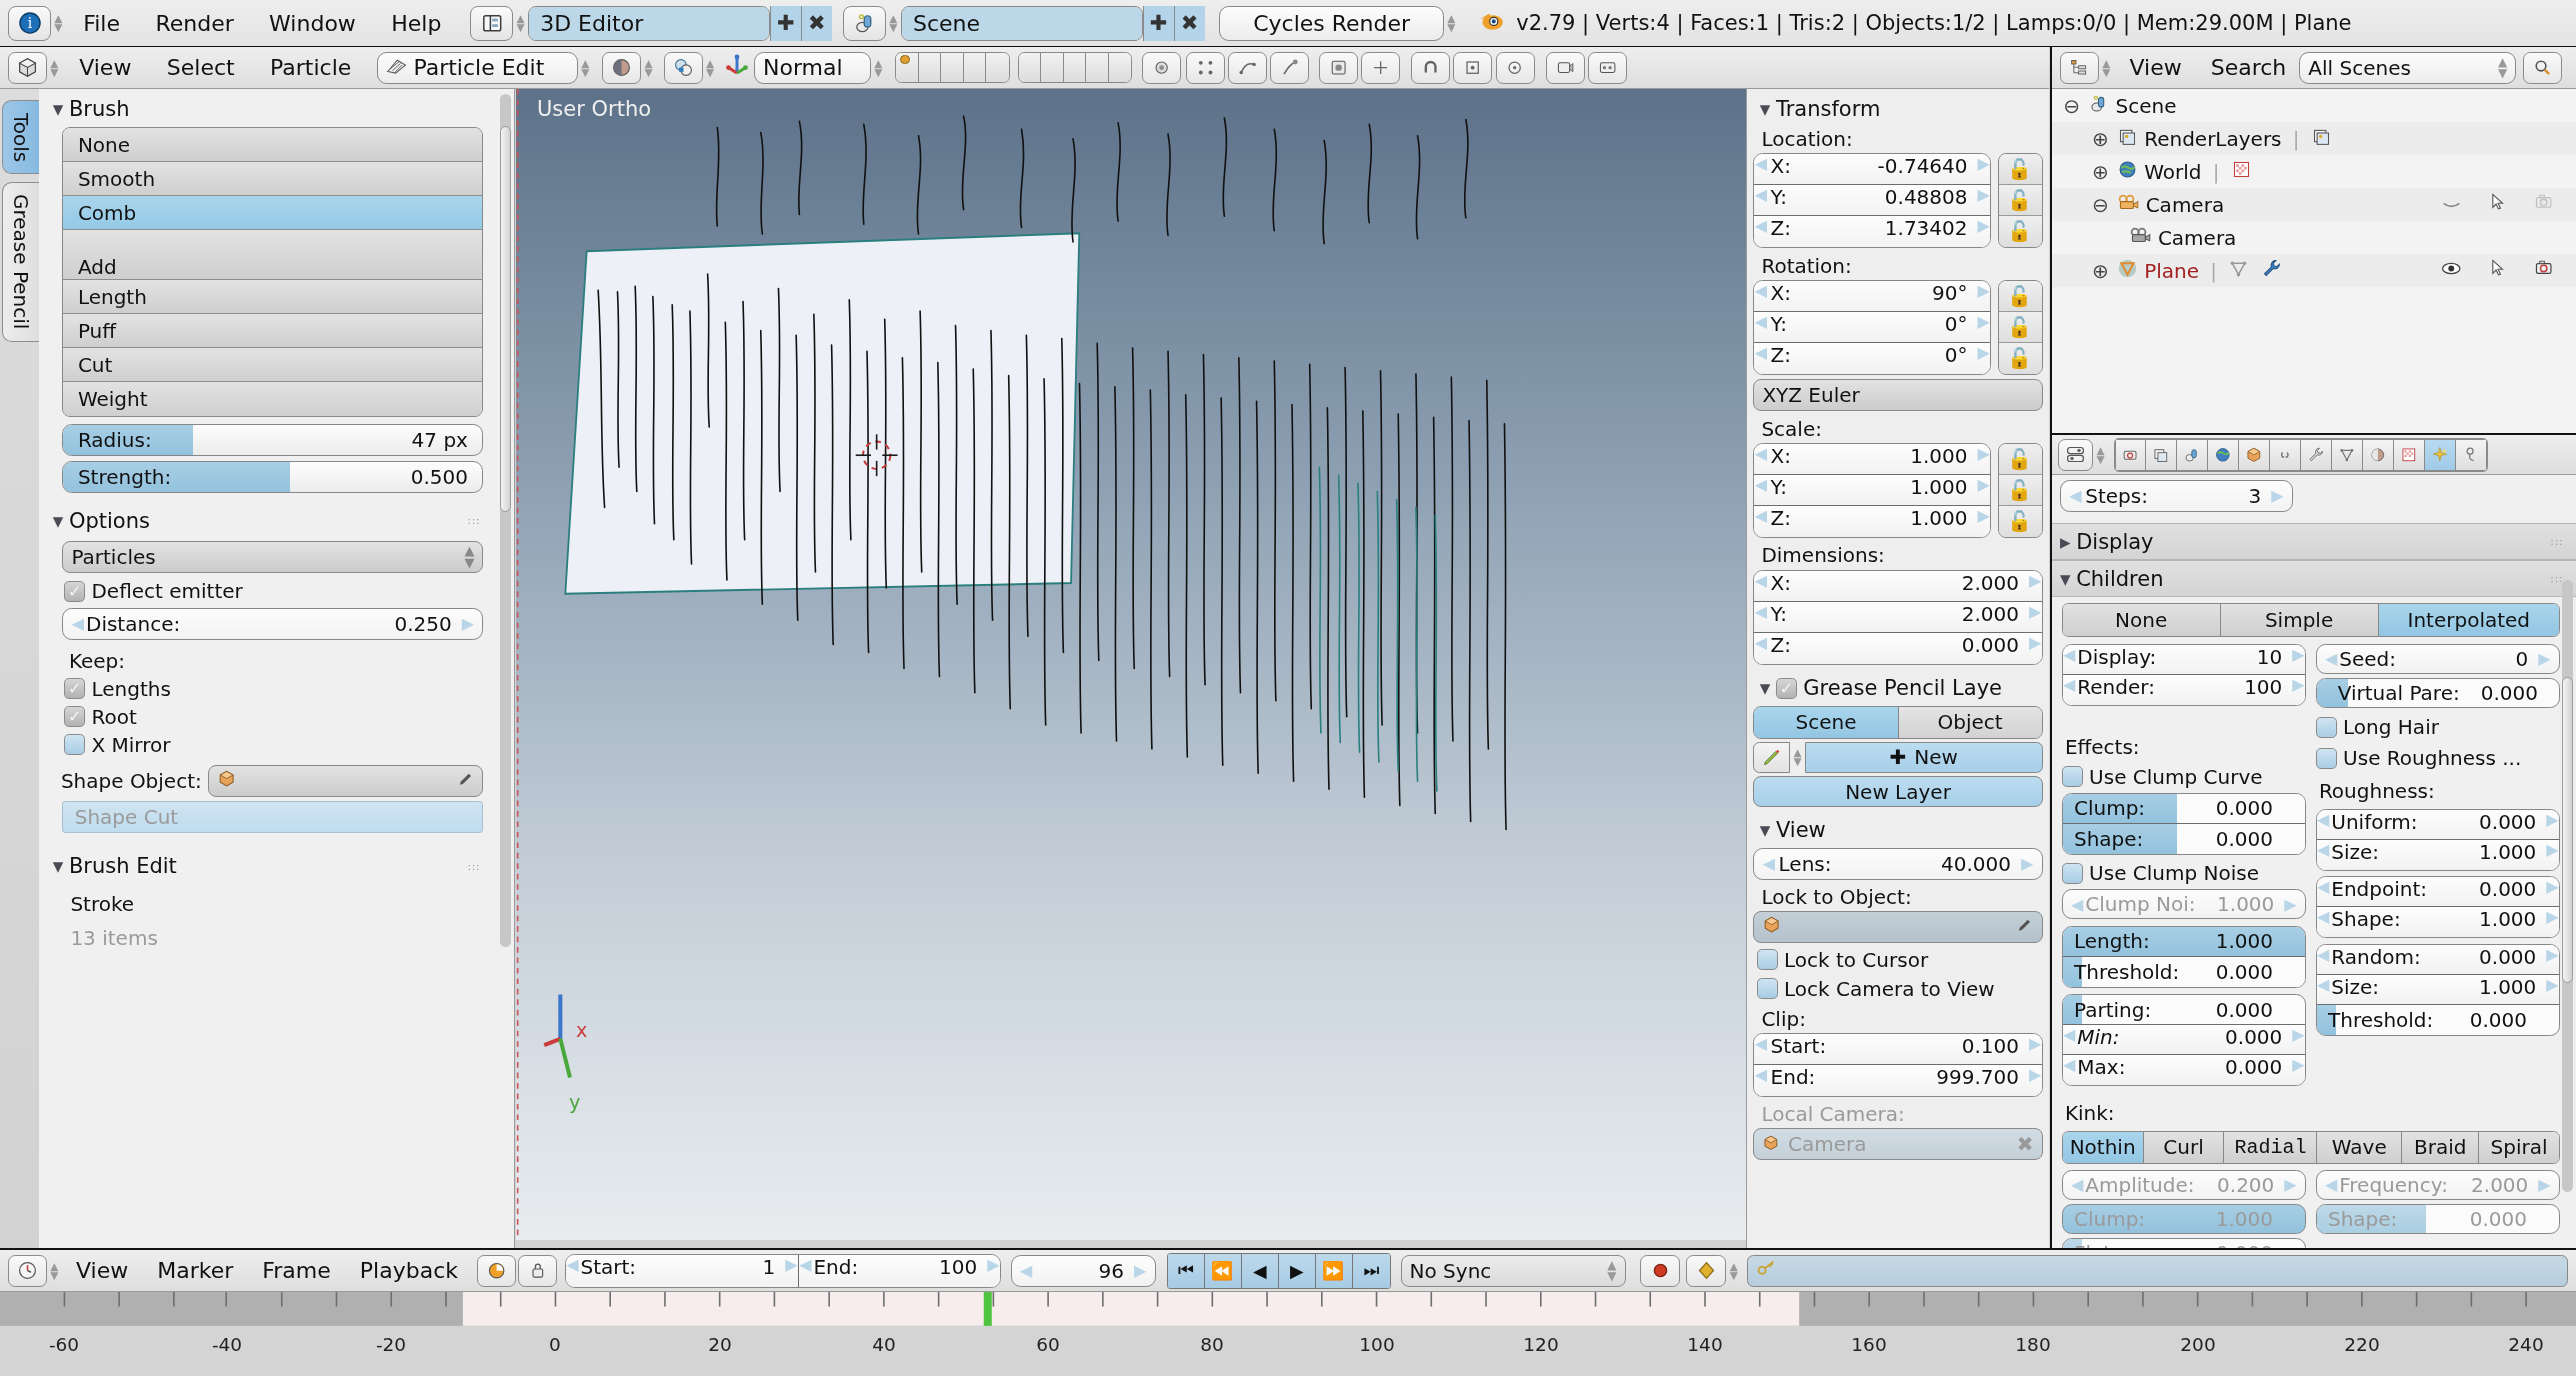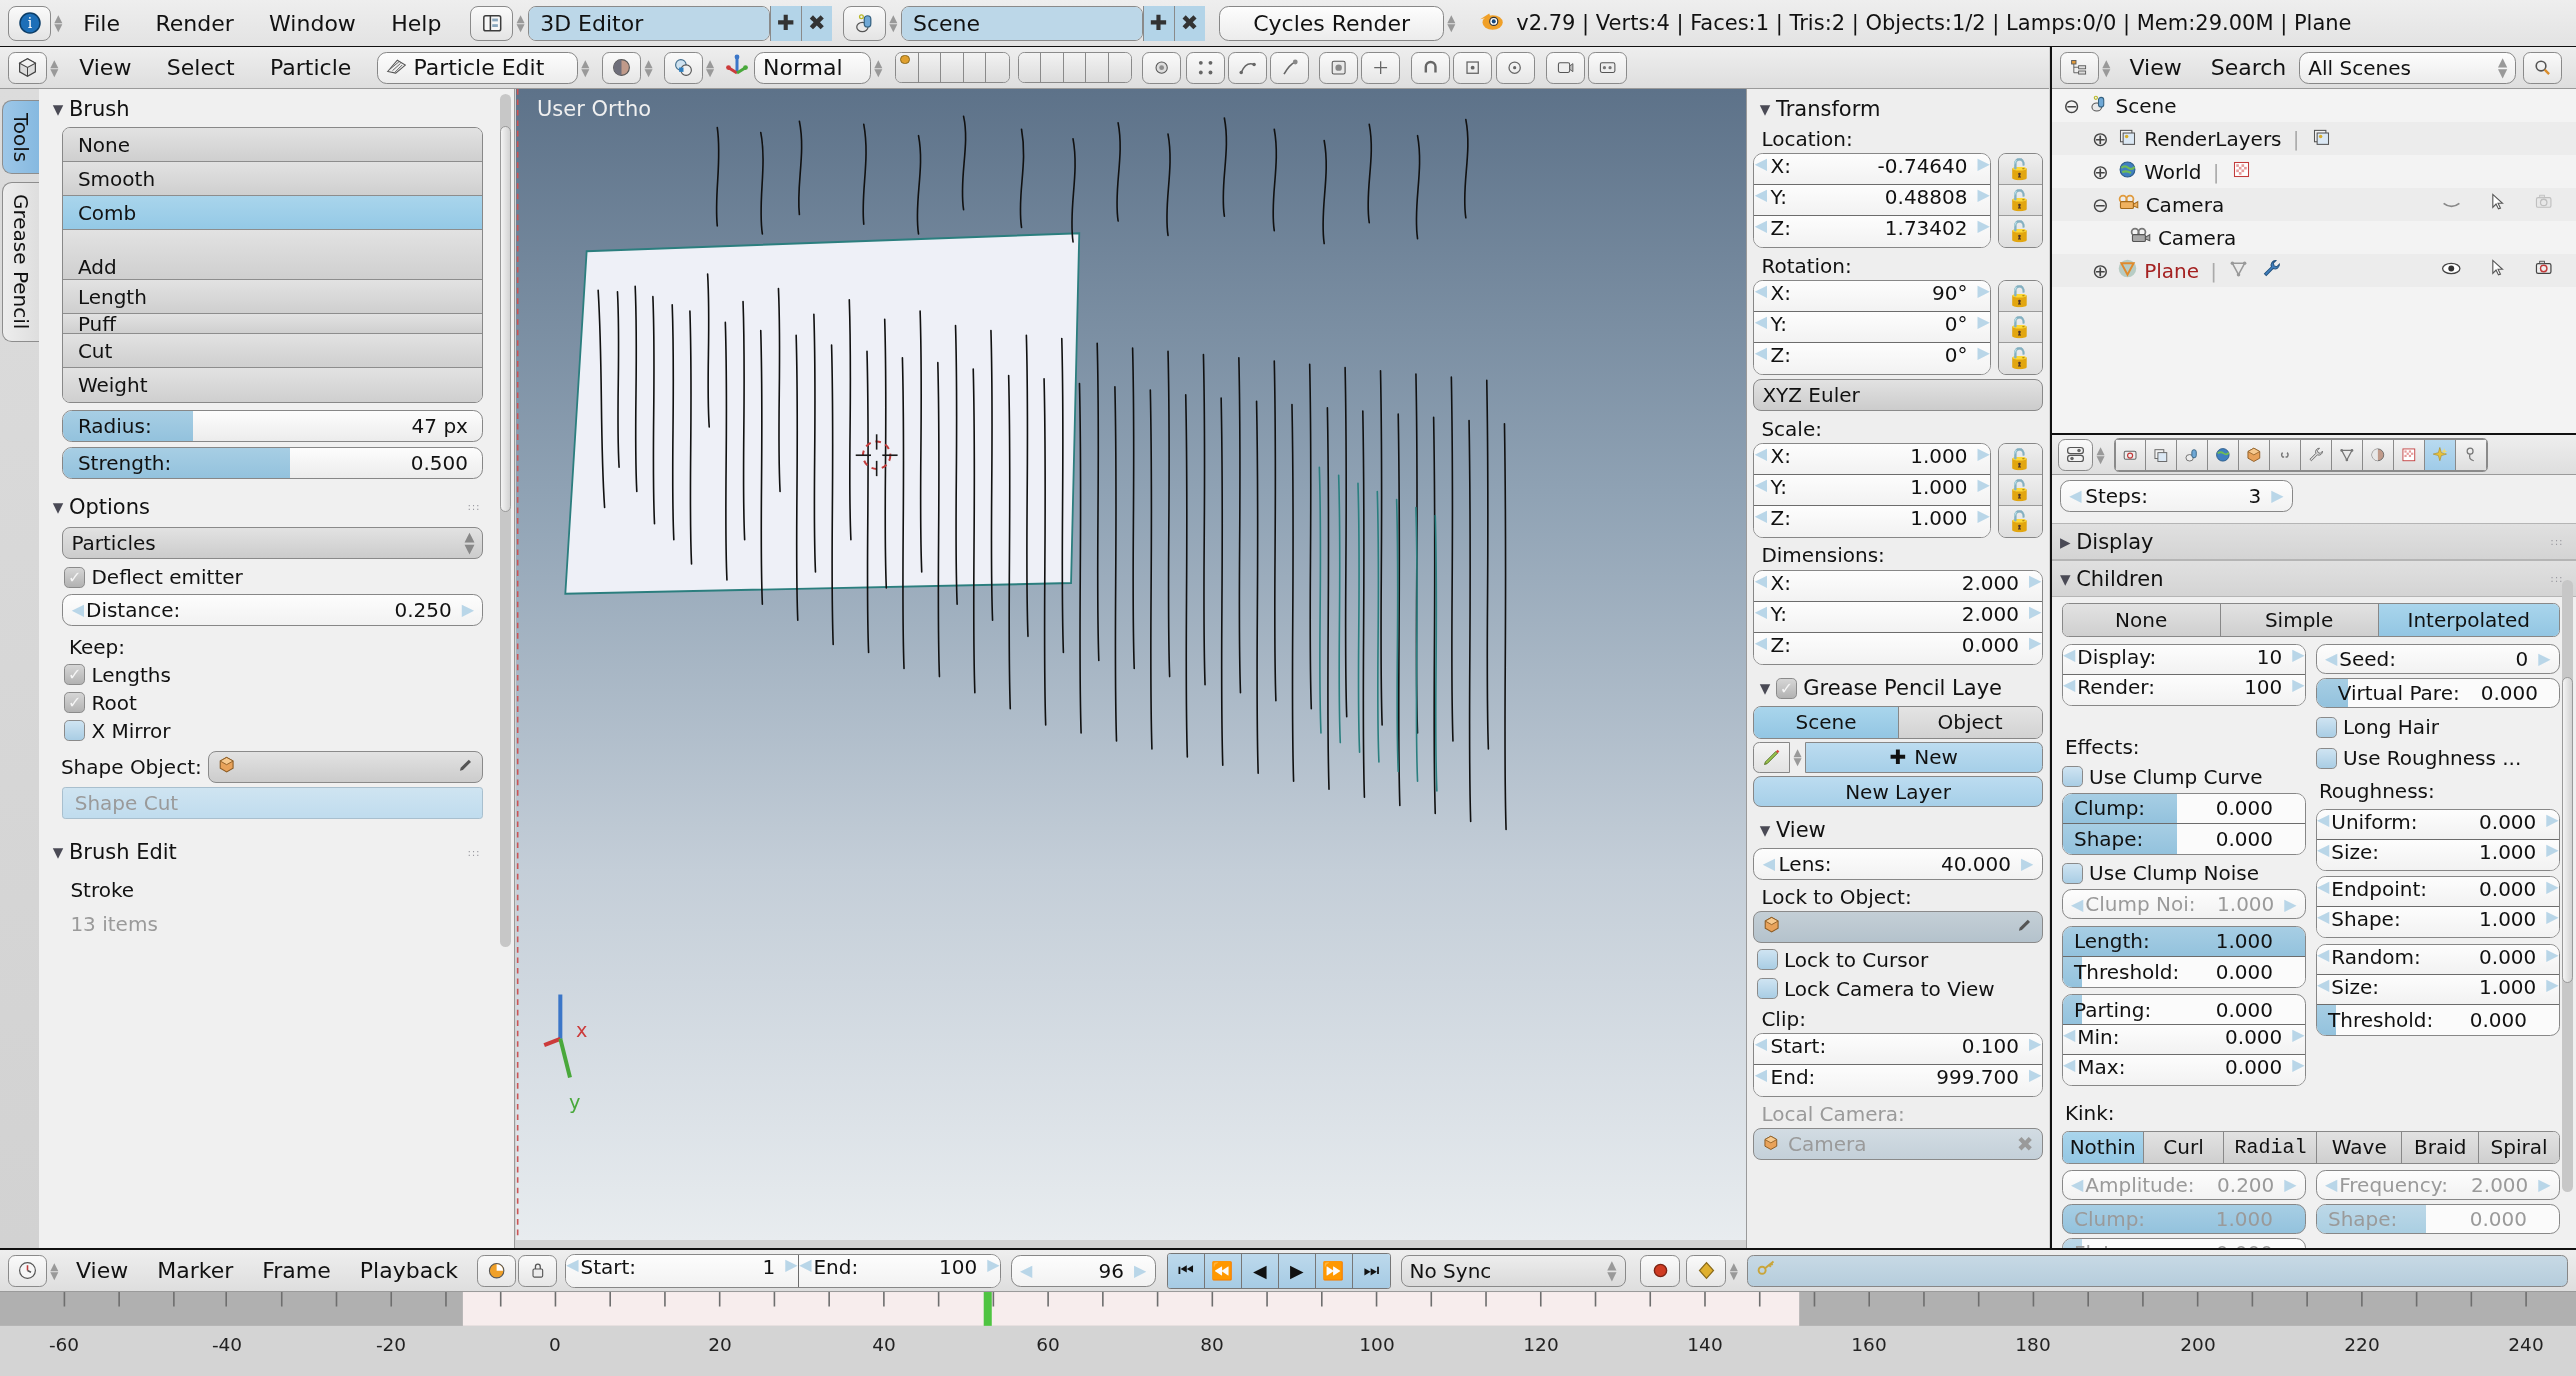--- a/index.html
+++ b/index.html
@@ -398,21 +398,21 @@
         </div>
       <div style="height:34px;display:flex;align-items:center;padding-left:14.5px;background:linear-gradient(180deg,#a9d5ec,#94c9e6);border-bottom:0.8px solid #8d8d8d;">
           <span>Comb</span>
         </div>
       <div style="height:50px;display:flex;align-items:flex-end;padding-left:14.5px;background:linear-gradient(180deg,#e2e2e2,#cfcfcf);border-bottom:0.8px solid #8d8d8d;">
           <span>Add</span>
         </div>
       <div style="height:34px;display:flex;align-items:center;padding-left:14.5px;background:linear-gradient(180deg,#e2e2e2,#cfcfcf);border-bottom:0.8px solid #8d8d8d;">
           <span>Length</span>
         </div>
-      <div style="height:20px;display:flex;align-items:center;padding-left:14.5px;background:linear-gradient(180deg,#e2e2e2,#cfcfcf);border-bottom:0.8px solid #8d8d8d;">
+      <div style="height:34px;display:flex;align-items:center;padding-left:14.5px;background:linear-gradient(180deg,#e2e2e2,#cfcfcf);border-bottom:0.8px solid #8d8d8d;">
           <span>Puff</span>
         </div>
       <div style="height:34px;display:flex;align-items:center;padding-left:14.5px;background:linear-gradient(180deg,#e2e2e2,#cfcfcf);border-bottom:0.8px solid #8d8d8d;">
           <span>Cut</span>
         </div>
       <div style="height:34px;display:flex;align-items:center;padding-left:14.5px;background:linear-gradient(180deg,#e2e2e2,#cfcfcf);">
           <span>Weight</span>
         </div>
     </div>
 
@@ -1191,21 +1191,21 @@
         </div>
 
         <div style="border:1.6px solid #878787;border-radius:9.7px;overflow:hidden;margin-top:6.4px;background:#fbfbfb;">
           <div style="height:30px;display:flex;align-items:center;position:relative;border-bottom:1.6px solid #6c6c6c;">
             <span style="position:absolute;left:0;top:0;bottom:0;width:8%;background:linear-gradient(180deg,#a7cee4,#93c2dd);"></span>
             <span style="position:relative;padding-left:11.3px;">Parting:</span>
             <span style="position:relative;margin-left:auto;padding-right:32px;">0.000</span>
           </div>
           <div class="num" style="height:30px;display:flex;border-bottom:1.6px solid #6c6c6c;">
             <span class="arrL">◀</span>
-            <span class="lbl" style="padding-left:1.6px;">Min:</span>
+            <span class="lbl" style="padding-left:1.6px;font-style:italic;">Min:</span>
             <span class="val" style="margin-left:auto;">0.000</span>
             <span class="arrR">▶</span>
           </div>
           <div class="num" style="height:30px;display:flex;">
             <span class="arrL">◀</span>
             <span class="lbl" style="padding-left:1.6px;">Max:</span>
             <span class="val" style="margin-left:auto;">0.000</span>
             <span class="arrR">▶</span>
           </div>
         </div>

